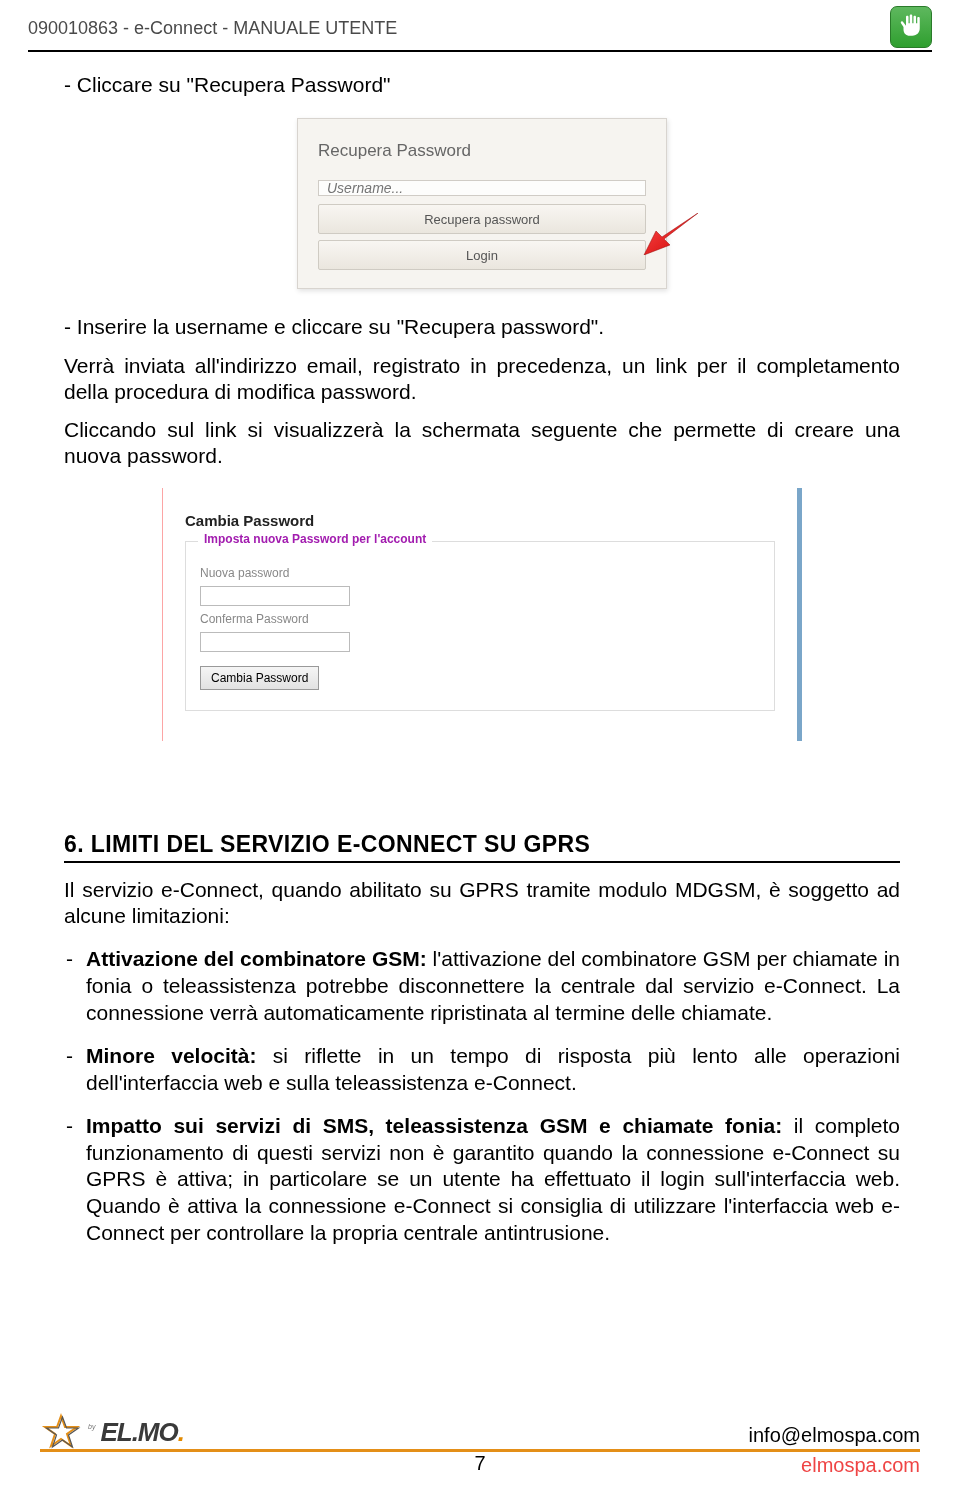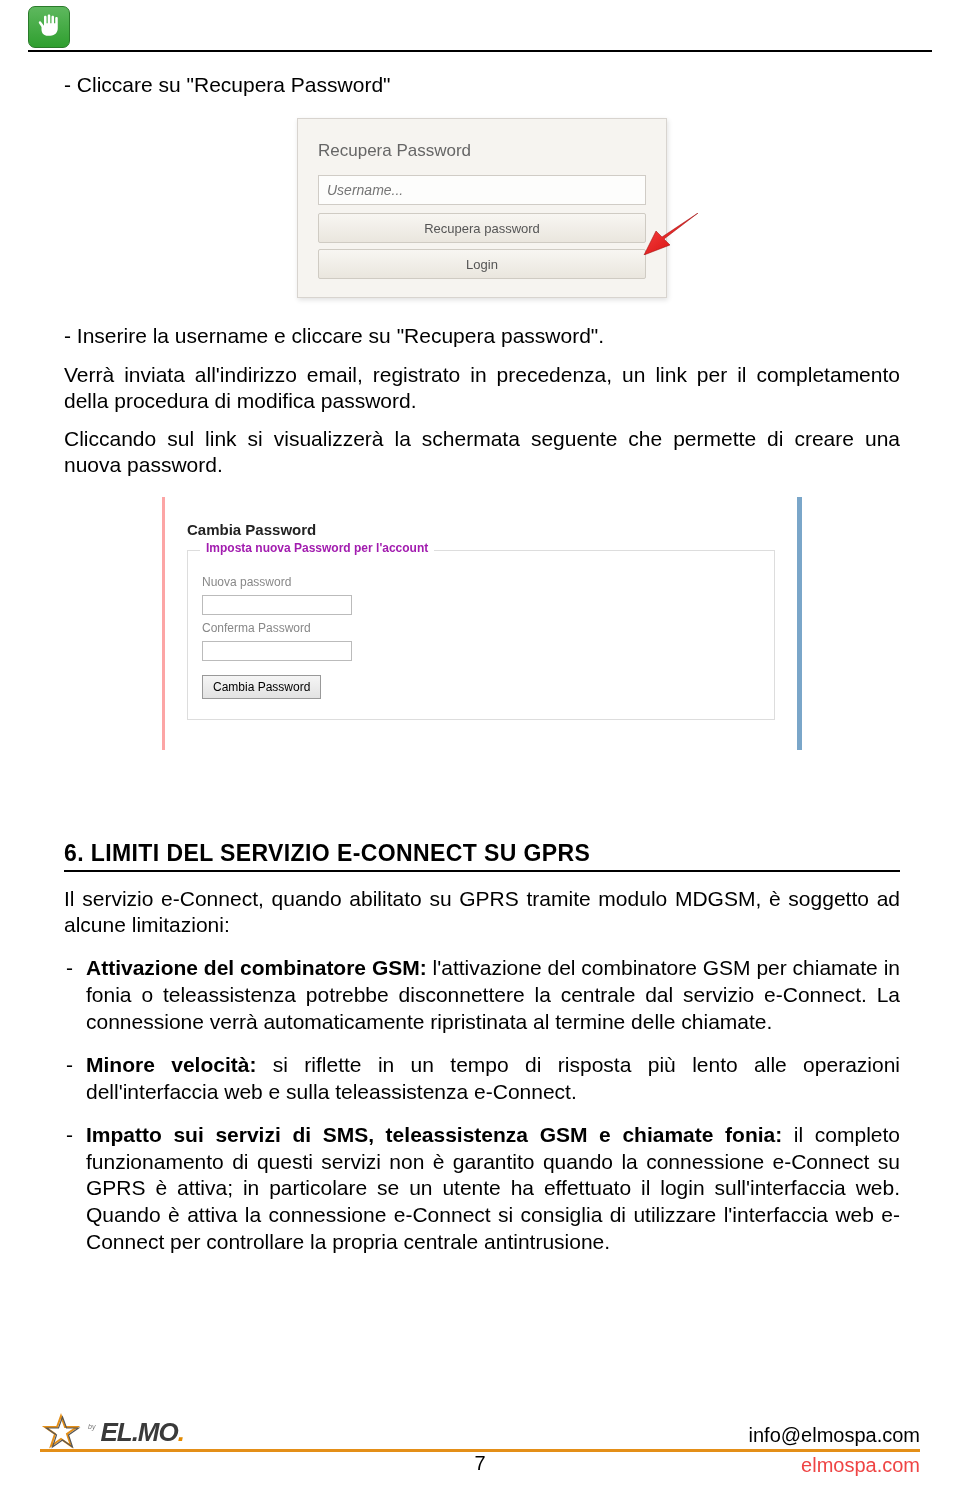--- a/index.html
+++ b/index.html
@@ -61,21 +61,21 @@
   }
   .shot1 h3 {
     font-family: "Trebuchet MS", sans-serif;
     font-size: 17px;
     font-weight: normal;
     color: #666;
     margin-bottom: 14px;
   }
   .shot1 input[type=text] {
     width: 100%;
-    height: 30px;
+    height: 16px;
     font-size: 14px;
     font-style: italic;
     color: #aaa;
     padding: 4px 8px;
     border: 1px solid #d0ccc6;
     background: #fdfdfc;
     margin-bottom: 8px;
   }
   .shot1 .btn {
     width: 100%;
@@ -92,21 +92,21 @@
     position: absolute;
     right: -32px;
     top: 94px;
     width: 56px;
     height: 42px;
   }
   
   .shot2-wrap {
     width: 640px;
     margin: 18px auto 90px auto;
-    border-left: 3px solid #fca5a5;
+    border-left: 1px solid #fca5a5;
     border-right: 5px solid #7aa6c9;
     padding: 18px 0 30px 0;
   }
   .shot2-inner {
     padding: 6px 22px 0 22px;
     background: #fff;
   }
   .shot2-inner .title {
     font-family: Verdana, sans-serif;
     font-size: 15px;
@@ -241,20 +241,21 @@
   .footer-site {
     text-align: right;
     font-size: 20px;
     color: #ef4444;
   }
 </style>
 </head>
 <body>
 
 <div class="header-row">
+  <div class="header-title">090010863 - e-Connect - MANUALE UTENTE</div>
   <div class="hand-badge">
     <svg viewBox="0 0 24 24">
         <path d="M12 2c.6 0 1 .4 1 1v6h1V4c0-.6.4-1 1-1s1 .4 1 1v5h1V5c0-.6.4-1 1-1s1 .4 1 1v8c0 3-2 6-6 6h-2c-3 0-5-2-5-5v-2l-2-3c-.3-.5-.2-1.1.3-1.4.5-.3 1.1-.2 1.4.3L8 11V4c0-.6.4-1 1-1s1 .4 1 1v5h1V3c0-.6.4-1 1-1z"></path>
       </svg>
   </div>
 </div>
 <div class="hr-top"></div>
 
 <div class="content">
   <div class="para para-first">- Cliccare su "Recupera Password"</div>

